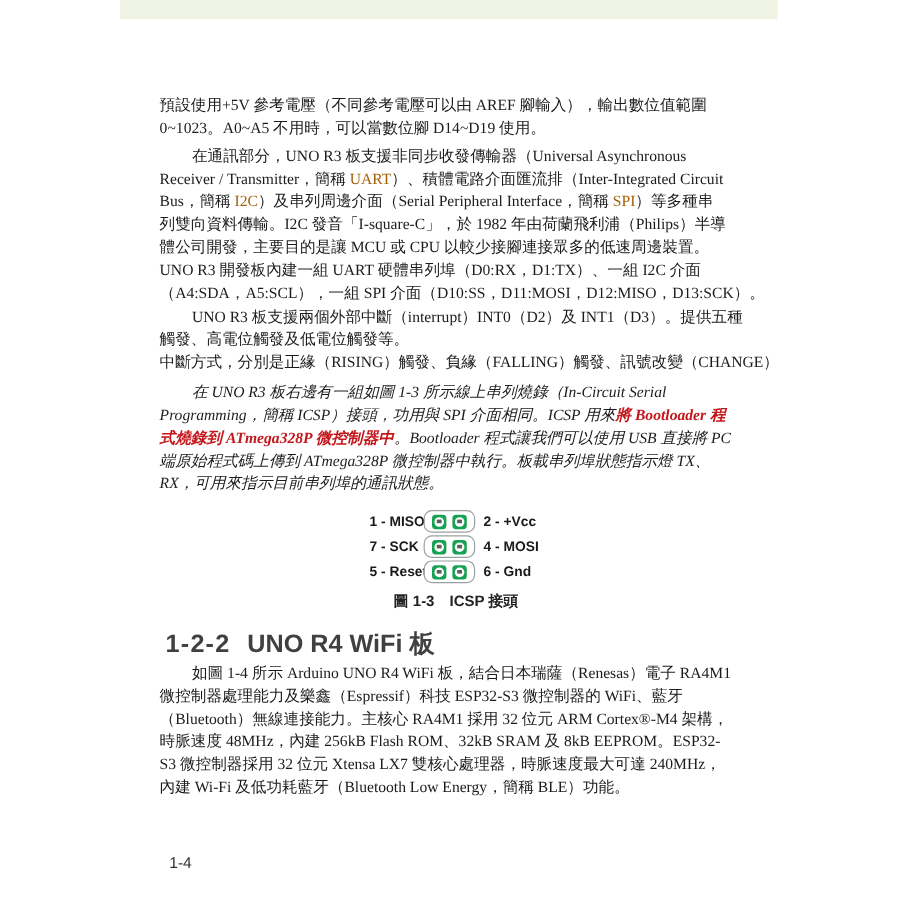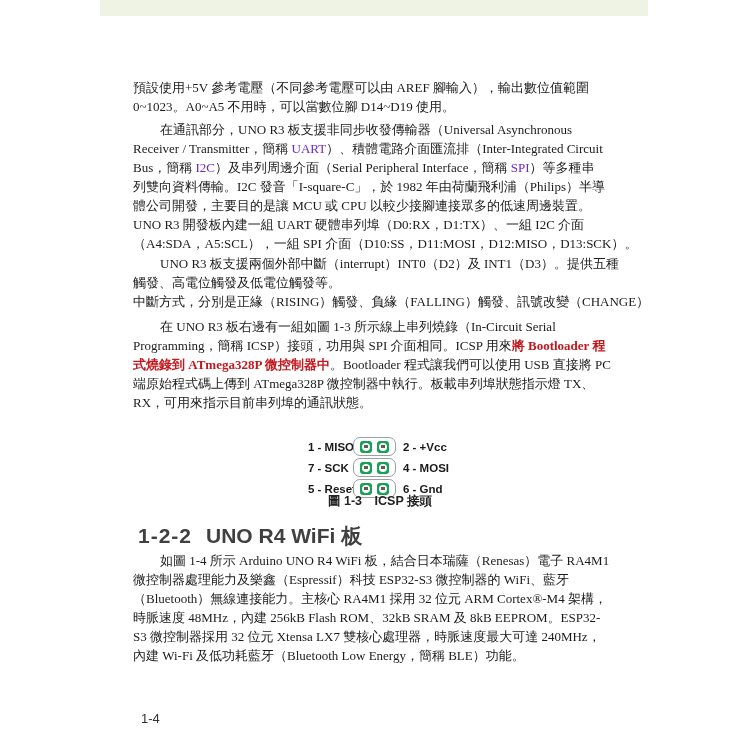--- a/index.html
+++ b/index.html
@@ -17,24 +17,24 @@
     width: 548px; height: 16px;
     background: #eef3e4;
   }
 
   .para {
     position: absolute; left: 133px; width: 484px;
     font-size: 13px;
   }
   .line { height: 19px; line-height: 19px; white-space: nowrap; }
   .indent { padding-left: 27px; }
-  .kw { color: #6d28d9; margin-top: 12px; }
+  .kw { color: #a16207; margin-top: 12px; }
   .redbold { color: #c4171c; font-weight: bold; }
 
-  .figure { position: absolute; left: 308px; top: 436px; }
+  .figure { position: absolute; left: 308px; top: 424px; }
   .fig-row { display: flex; align-items: center; height: 21px; }
   .pin-label {
     font-family: "Liberation Sans", "DejaVu Sans", sans-serif;
     font-size: 11.5px; font-weight: bold; color: #1a1a1a;
     white-space: nowrap;
   }
   .pin-label.left { width: 45px; text-align: left; }
   .pin-label.right { margin-left: 7px; text-align: left; }
   .connector {
     width: 41px; height: 17px;
@@ -70,21 +70,21 @@
 
   .page-number {
     position: absolute; left: 141px; top: 711px;
     font-family: "Liberation Sans", "DejaVu Sans", sans-serif;
     font-size: 13px; color: #333;
   }
 
   .p1 { top: 78px; }
   .p2 { top: 120px; }
   .p3 { top: 254px; }
-  .p4 { top: 317px; }
+  .p4 { top: 317px; font-style: italic; }
   .p5 { top: 551px; }
 </style>
 </head>
 <body>
 
 <div class="page">
 
   <div class="header-band"></div>
 
   <div class="para p1">

